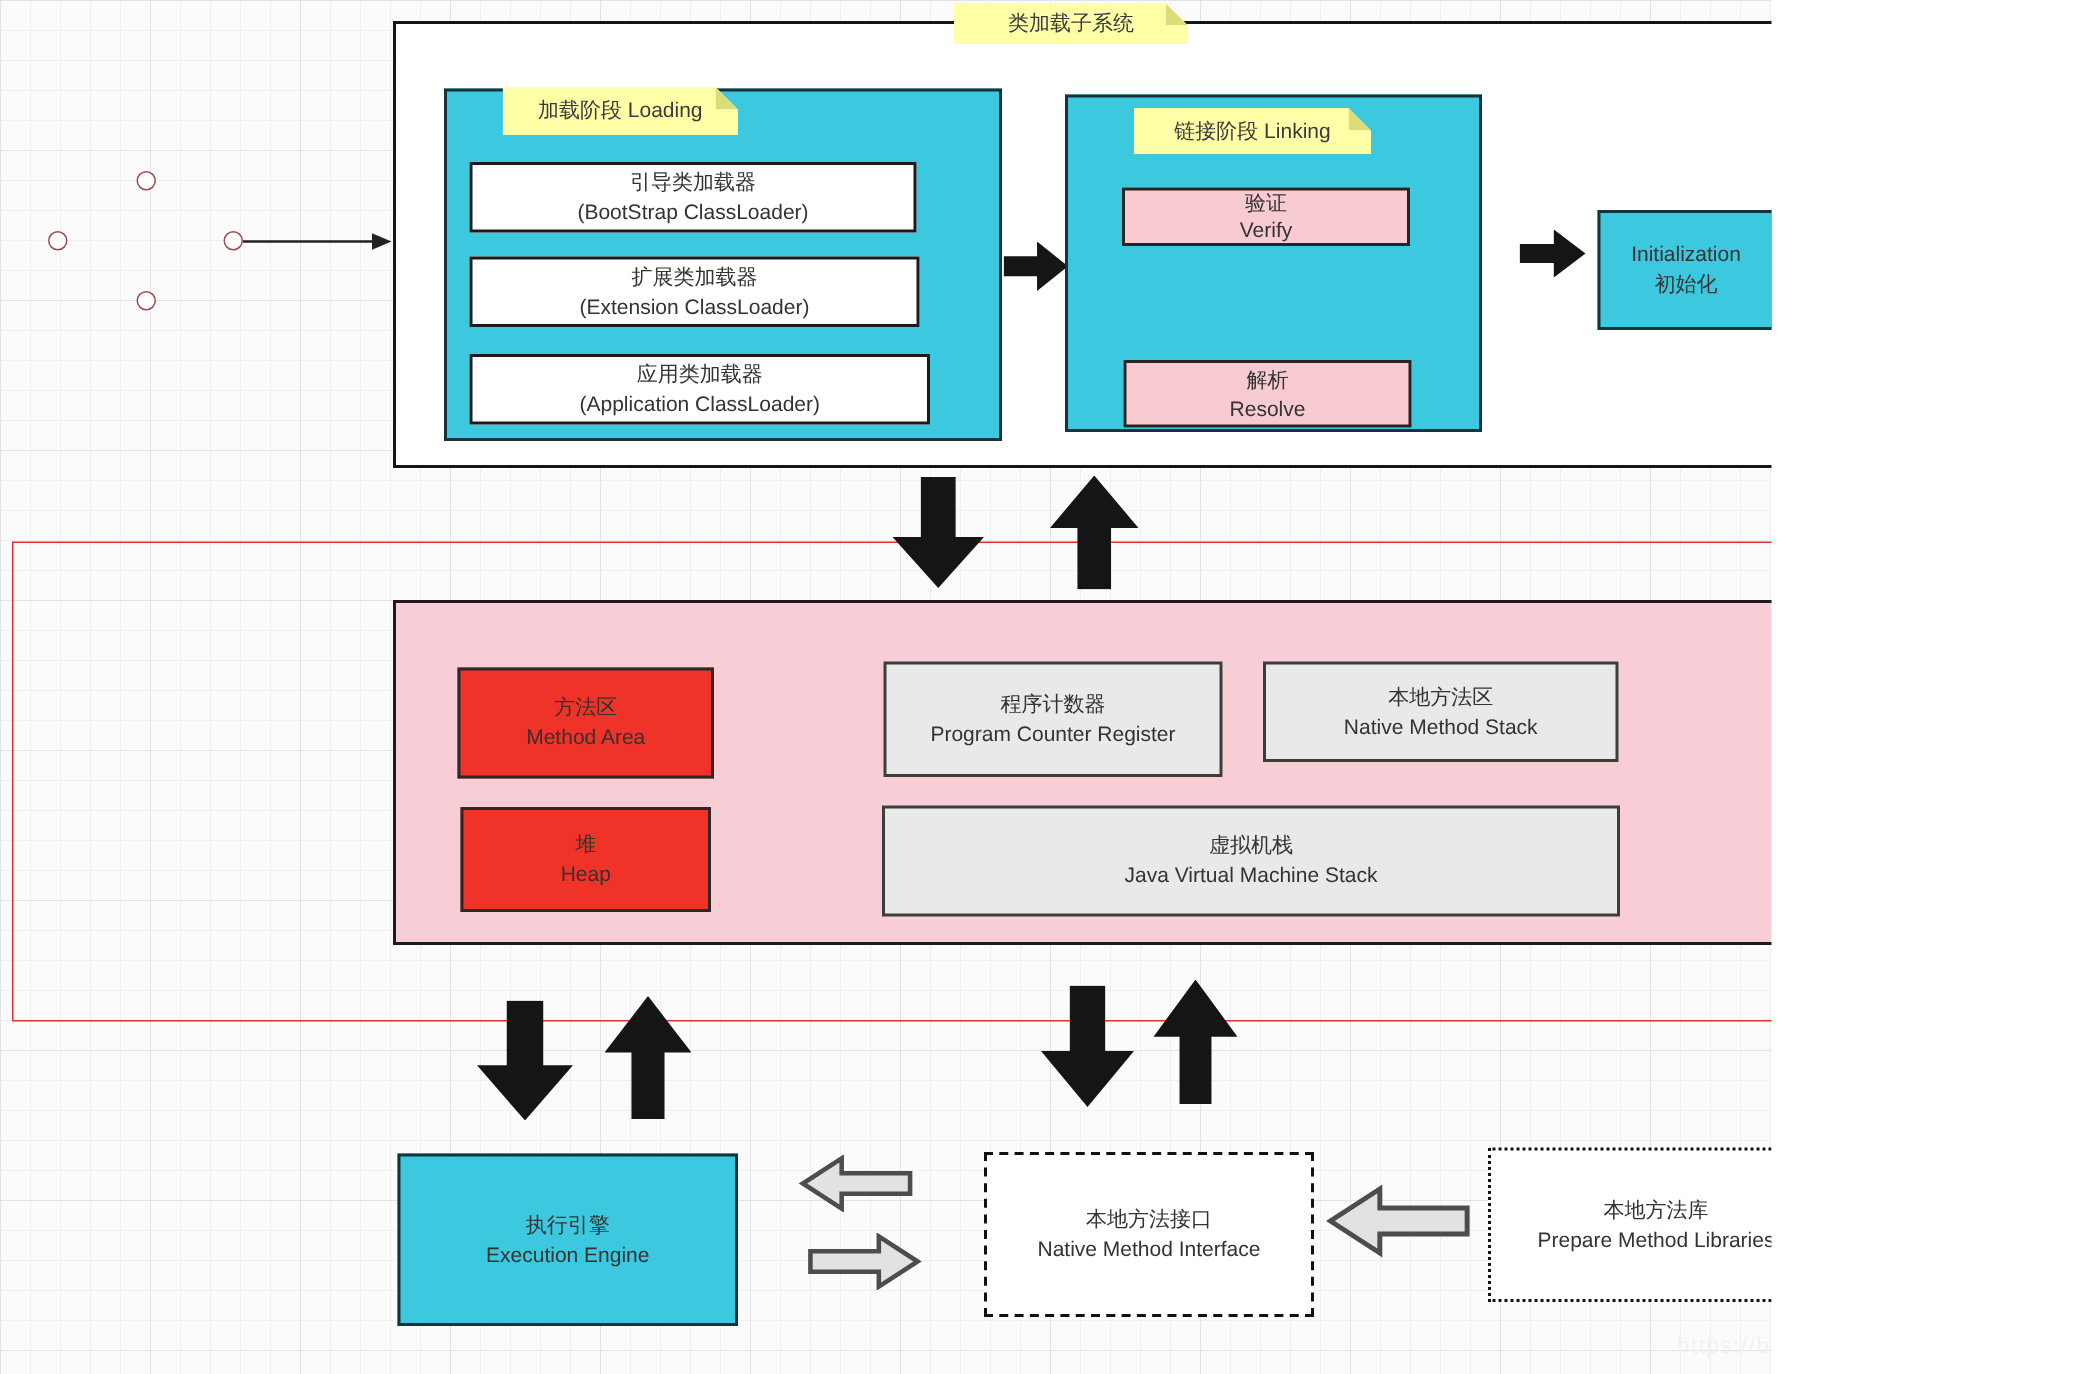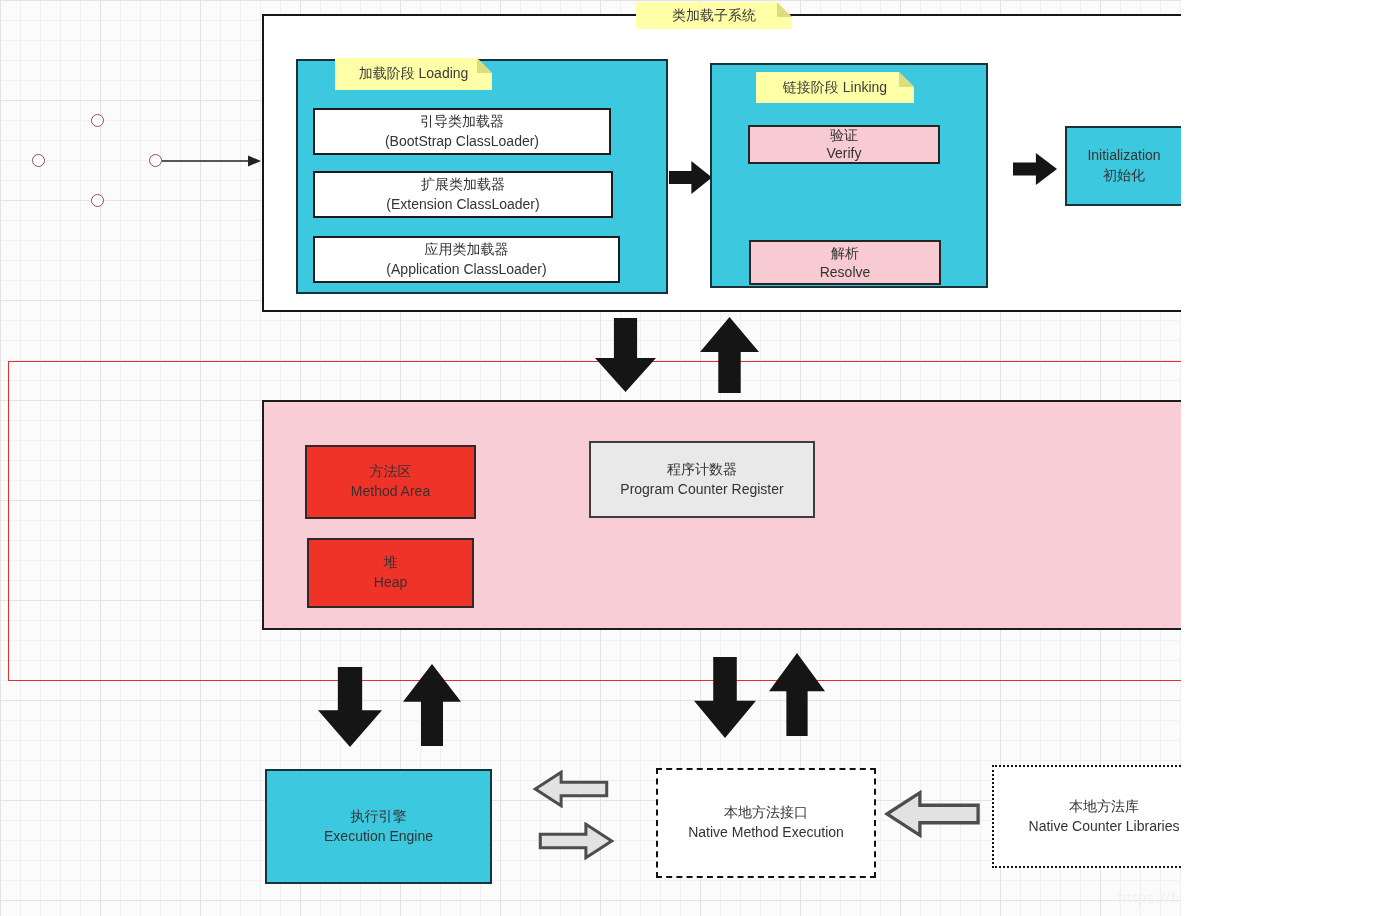--- a/index.html
+++ b/index.html
@@ -84,21 +84,21 @@
     <span>验证</span>
     <span>Verify</span>
   </div>
   <div class="box pinkstep" style="left:749px;top:240px;width:192px;height:45px;line-height:1.3;">
     <span>解析</span>
     <span>Resolve</span>
   </div>
 
   <div class="ar ar-right" style="left:1013px;top:153px;width:44px;height:32px;"></div>
 
-  <div class="box cyan" style="left:1065px;top:126px;width:118px;height:80px;">
+  <div class="box cyan" style="left:1065px;top:140px;width:118px;height:80px;">
     <span>Initialization</span>
     <span>初始化</span>
   </div>
 
   <div class="handle" style="left:91px;top:114px;"></div>
   <div class="handle" style="left:32px;top:154px;"></div>
   <div class="handle" style="left:149px;top:154px;"></div>
   <div class="handle" style="left:91px;top:194px;"></div>
   <svg class="abs" style="left:160px;top:151px;z-index:3;" width="102" height="20" viewBox="0 0 102 20">
     <line x1="2" y1="10" x2="88" y2="10" stroke="#222" stroke-width="1.7"></line>
@@ -114,48 +114,56 @@
     <span>Method Area</span>
   </div>
   <div class="box redbox" style="left:307px;top:538px;width:167px;height:70px;">
     <span>堆</span>
     <span>Heap</span>
   </div>
   <div class="box graybox" style="left:589px;top:441px;width:226px;height:77px;">
     <span>程序计数器</span>
     <span>Program Counter Register</span>
   </div>
+  <div class="box graybox" style="left:842px;top:441px;width:237px;height:67px;">
+    <span>本地方法区</span>
+    <span>Native Method Stack</span>
+  </div>
+  <div class="box graybox" style="left:588px;top:537px;width:492px;height:74px;">
+    <span>虚拟机栈</span>
+    <span>Java Virtual Machine Stack</span>
+  </div>
 
   <div class="ar ar-down" style="left:318px;top:667px;width:64px;height:80px;"></div>
   <div class="ar ar-up" style="left:403px;top:664px;width:58px;height:82px;"></div>
   <div class="ar ar-down" style="left:694px;top:657px;width:62px;height:81px;"></div>
   <div class="ar ar-up" style="left:769px;top:653px;width:56px;height:83px;"></div>
 
   <div class="box cyan" style="left:265px;top:769px;width:227px;height:115px;">
     <span>执行引擎</span>
     <span>Execution Engine</span>
   </div>
 
   <svg class="abs" style="left:532px;top:770px;z-index:3;" width="78" height="38" viewBox="0 0 100 50">
     <polygon points="3,25 37,3 37,16 97,16 97,34 37,34 37,47" fill="#e2e2e2" stroke="#4d4d4d" stroke-width="4"></polygon>
   </svg>
   <svg class="abs" style="left:536px;top:822px;z-index:3;" width="80" height="38" viewBox="0 0 100 50">
     <polygon points="97,25 63,3 63,16 3,16 3,34 63,34 63,47" fill="#e2e2e2" stroke="#4d4d4d" stroke-width="4"></polygon>
   </svg>
 
   <div class="box dashedbox" style="left:656px;top:768px;width:220px;height:110px;">
     <span>本地方法接口</span>
-    <span>Native Method Execution</span>
+    <span>Native Method Interface</span>
   </div>
 
   <svg class="abs" style="left:884px;top:786px;z-index:3;" width="97" height="56" viewBox="0 0 100 50">
     <polygon points="3,25 37,3 37,16 97,16 97,34 37,34 37,47" fill="#e2e2e2" stroke="#4d4d4d" stroke-width="3.4"></polygon>
   </svg>
 
   <div class="box dottedbox" style="left:992px;top:765px;width:224px;height:103px;">
     <span>本地方法库</span>
-    <span>Native  Counter Libraries</span>
+    <span>Prepare  Method Libraries</span>
   </div>
 
   <div class="wm1">@稀土掘金技术社区</div>
   <div class="wm2">https://blog.csdn.net/weixin_45821811</div>
 
 </div>
 
 </body></html>

